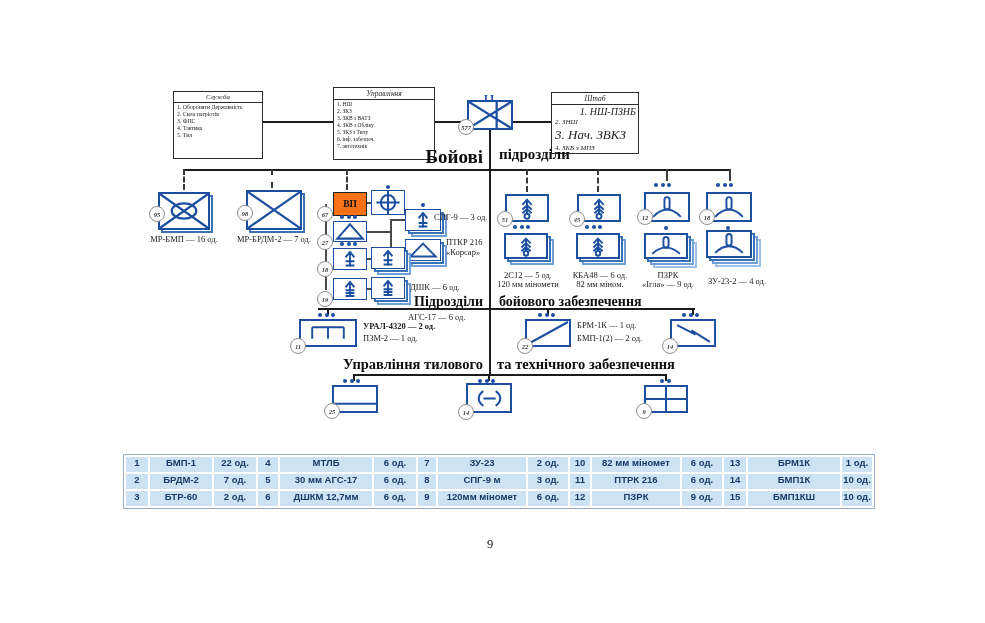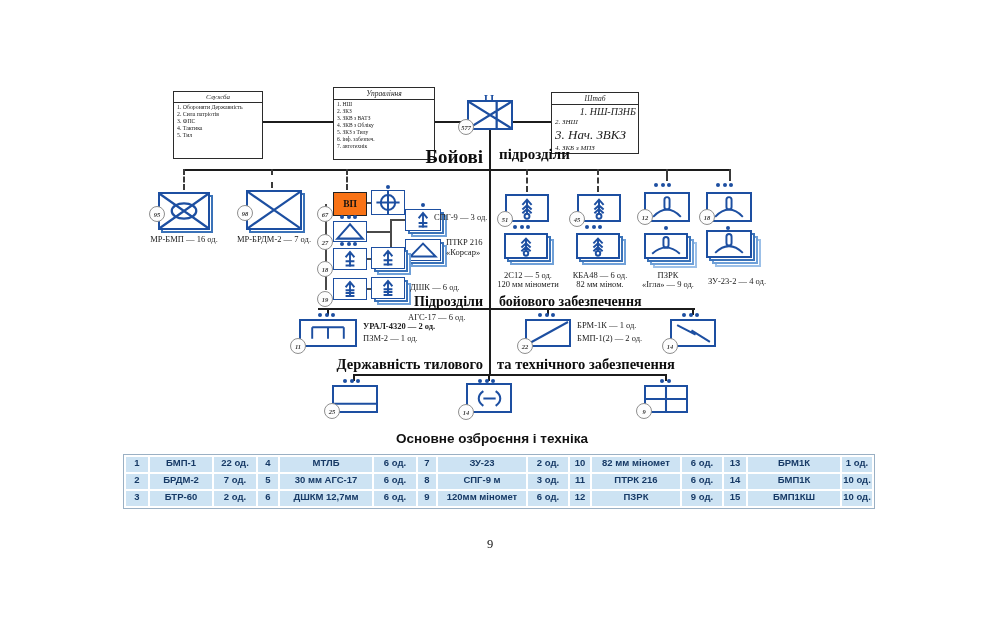--- a/index.html
+++ b/index.html
@@ -317,21 +317,21 @@
       <div class="dot"></div>
       <div class="dot"></div>
     </div>
   <div class="ubox" style="left:670px;top:319px;width:46px;height:28px;">
     <svg viewBox="0 0 41 23" preserveAspectRatio="none" stroke="#1d4fa1" stroke-width="2" fill="none">
       <path d="M5,4 L23,13 M19,9 L37,20"></path>
     </svg>
   </div>
   <div class="idc" style="left:662px;top:338px;">14</div>
 
-  <div class="sechead" style="left:310px;top:356px;width:173px;text-align:right;font-size:14.5px;">Державність тилового</div>
+  <div class="sechead" style="left:310px;top:356px;width:173px;text-align:right;font-size:14.5px;">Управління тилового</div>
   <div class="sechead" style="left:497px;top:356px;font-size:14.5px;">та технічного забезпечення</div>
 
   <div class="hline" style="left:354px;top:374px;width:313px;"></div>
   <div class="vline" style="left:353px;top:374px;height:7px;"></div>
   <div class="vline" style="left:488px;top:374px;height:7px;"></div>
   <div class="vline" style="left:665px;top:374px;height:7px;"></div>
 
   <div class="dots" style="left:343px;top:379px;">
       <div class="dot"></div>
       <div class="dot"></div>
@@ -360,21 +360,20 @@
       <div class="dot"></div>
       <div class="dot"></div>
     </div>
   <div class="ubox" style="left:644px;top:385px;width:44px;height:28px;">
     <svg viewBox="0 0 39 23" preserveAspectRatio="none" stroke="#1d4fa1" stroke-width="2" fill="none">
       <path d="M19.5,0 L19.5,23 M0,11.5 L39,11.5"></path>
     </svg>
   </div>
   <div class="idc" style="left:636px;top:403px;">9</div>
 
-  <div class="ttitle ctr" style="left:292px;top:431px;width:400px;">Основне озброєння і техніка</div>
   <div class="otable">
     <div class="tc">1</div>
     <div class="tc">БМП-1</div>
     <div class="tc">22 од.</div>
     <div class="tc">4</div>
     <div class="tc">МТЛБ</div>
     <div class="tc">6 од.</div>
     <div class="tc">7</div>
     <div class="tc">ЗУ-23</div>
     <div class="tc">2 од.</div>

